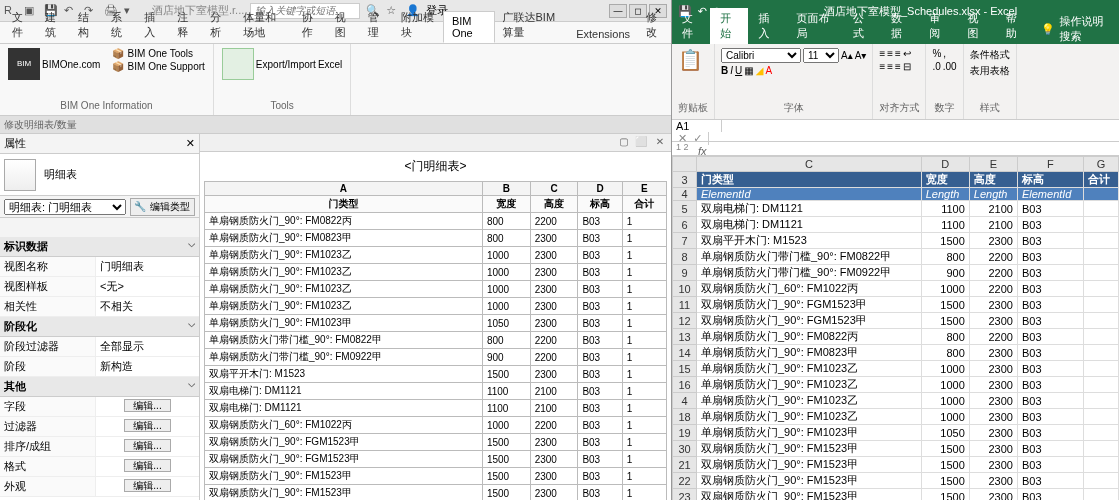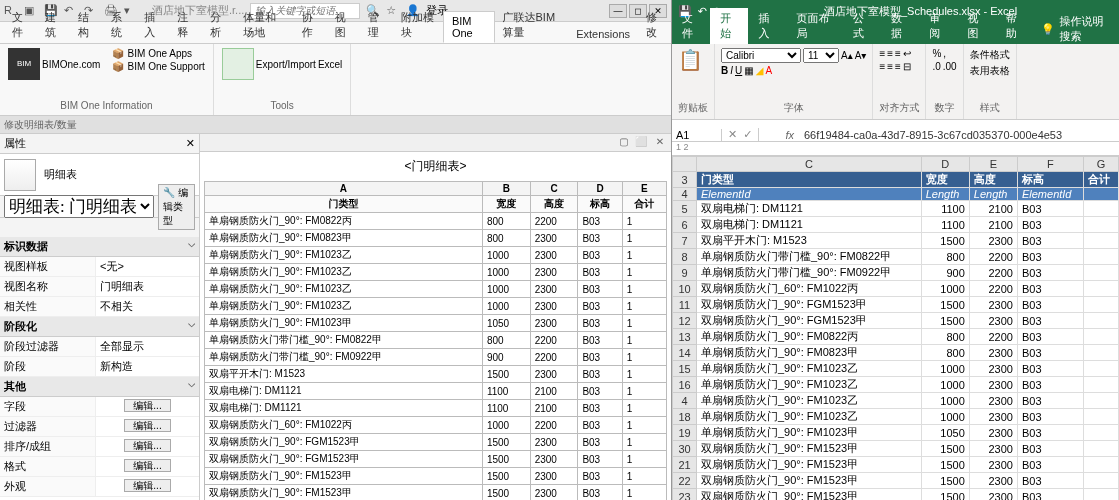--- a/index.html
+++ b/index.html
@@ -23,21 +23,21 @@
 .rv-panel .row { display: flex; flex-direction: row; align-items: center; gap: 2px; font-size: 10px; }
 .rv-panel .lbl { font-size: 10px; color: #666; margin-top: 2px; }
 .rv-panel .big { width: 32px; height: 32px; background: #e3f0e3; border: 1px solid #9c9; }
 .rv-body { flex: 1; display: flex; overflow: hidden; }
 .rv-left { width: 200px; background: #f4f4f4; border-right: 1px solid #ccc; display: flex; flex-direction: column; }
 .rv-bar { height: 18px; background: #e0e0e0; padding: 2px 4px; border-bottom: 1px solid #ccc; color: #666; font-size: 10px; }
 .rv-propshdr { height: 20px; display: flex; align-items: center; justify-content: space-between; padding: 0 4px; border-bottom: 1px solid #ccc; }
 .rv-picker { height: 42px; display: flex; align-items: center; gap: 8px; padding: 4px; border-bottom: 1px solid #ccc; background: #fff; }
 .rv-picker .thumb { width: 32px; height: 32px; border: 1px solid #aaa; background: linear-gradient(#fff,#eee); }
 .rv-typesel { height: 22px; display: flex; align-items: center; gap: 4px; padding: 0 4px; border-bottom: 1px solid #ccc; }
-.rv-typesel select { flex: 1; font-size: 17px; font-family: Liberation Serif, serif; }
+.rv-typesel select { flex: 1; font-size: 11px; }
 .rv-typesel .editbtn { padding: 1px 4px; background: #eee; border: 1px solid #aaa; font-size: 10px; }
 .rv-props { flex: 1; overflow: auto; background: #fff; margin-top: 19px; }
 .rv-props .cat { background: #e8e8e8; padding: 2px 4px; font-weight: bold; border-bottom: 1px solid #ccc; display: flex; justify-content: space-between; }
 .rv-props .cat .ex { font-size: 9px; color: #666; }
 .rv-props .prow { display: flex; border-bottom: 1px solid #eee; }
 .rv-props .prow .k { width: 96px; padding: 2px 4px; background: #fafafa; border-right: 1px solid #eee; }
 .rv-props .prow .v { flex: 1; padding: 2px 4px; }
 .rv-props .prow .btn { padding: 0 8px; background: #eee; border: 1px solid #aaa; margin: 1px; font-size: 10px; }
 .rv-main { flex: 1; background: #fff; display: flex; flex-direction: column; }
 .rv-schedhdr { height: 18px; display: flex; justify-content: flex-end; align-items: center; padding: 0 4px; background: #f0f0f0; border-bottom: 1px solid #ccc; gap: 4px; }
@@ -55,21 +55,21 @@
 .xl-tabs { height: 22px; background: #207245; display: flex; align-items: flex-end; }
 .xl-tabs .tab { padding: 3px 10px; color: #fff; cursor: pointer; font-size: 11px; }
 .xl-tabs .tab.active { background: #fff; color: #207245; }
 .xl-tabs .tell { margin-left: auto; display: flex; align-items: center; gap: 4px; padding: 0 8px; color: #fff; }
 .xl-ribbon { height: 76px; background: #f3f2f1; border-bottom: 1px solid #ccc; display: flex; overflow: hidden; }
 .xl-panel { border-right: 1px solid #ddd; padding: 4px 6px; display: flex; flex-direction: column; justify-content: space-between; font-size: 10px; }
 .xl-panel .lbl { text-align: center; color: #666; }
 .xl-panel .ctrls { display: flex; flex-direction: column; gap: 2px; }
 .xl-panel .fontrow { display: flex; gap: 2px; align-items: center; }
 .xl-panel select { font-size: 10px; }
-.xl-fx { height: 22px; border-bottom: 1px solid #ccc; display: flex; align-items: flex-end; }
+.xl-fx { height: 22px; border-bottom: 1px solid #ccc; display: flex; align-items: flex-start; flex-direction: column; }
 .xl-fx .namebox { width: 50px; border-right: 1px solid #ccc; padding: 0 4px; }
 .xl-fx .fxops { display: flex; gap: 6px; padding: 0 6px; color: #888; border-right: 1px solid #ccc; }
 .xl-fx .fxlbl { padding: 0 6px; font-style: italic; color: #666; margin-left: 20px; }
 .xl-fx .fxval { flex: 1; padding: 0 4px; color: #333; }
 .xl-sel { height: 14px; border-bottom: 1px solid #ccc; padding: 0 4px; color: #888; font-size: 9px; }
 .xl-grid { flex: 1; overflow: auto; position: relative; }
 .xl-grid table { border-collapse: collapse; font-size: 11px; width: 100%; }
 .xl-grid th { background: #e6e6e6; border: 1px solid #ccc; font-weight: normal; color: #333; }
 .xl-grid th.col { padding: 1px 0; text-align: center; }
 .xl-grid th.row { width: 24px; text-align: center; }
@@ -123,21 +123,21 @@
         <span class="tab">修改</span>
       </div>
     <div class="rv-ribbon">
       <div class="rv-panel">
         <div style="display:flex;gap:12px;">
           <div class="row">
               <span style="width:32px;height:32px;background:#333;color:#fff;text-align:center;line-height:32px;font-size:8px;">BIM</span>
               <span>BIMOne.com</span>
             </div>
           <div style="display:flex;flex-direction:column;gap:2px;font-size:10px;">
-            <span>📦 BIM One Apps</span>
+            <span>📦 BIM One Tools</span>
             <span>📦 BIM One Support</span>
           </div>
         </div>
         <div class="lbl">BIM One Information</div>
       </div>
       <div class="rv-panel">
         <div class="row">
           <div class="big"></div>
           <span>Export/Import</span>
           <span>Excel</span>
@@ -159,26 +159,26 @@
         <div class="rv-typesel">
           <select><option>明细表: 门明细表</option></select>
           <span class="editbtn">🔧 <span>编辑类型</span></span>
         </div>
         <div class="rv-props" id="rv-props">
             <div class="cat">
               <span>标识数据</span>
               <span class="ex">⌵</span>
             </div>
             <div class="prow">
+              <div class="k">视图名称</div>
+              <div class="v">门明细表</div>
+            </div>
+            <div class="prow">
               <div class="k">视图样板</div>
               <div class="v">&lt;无&gt;</div>
-            </div>
-            <div class="prow">
-              <div class="k">视图名称</div>
-              <div class="v">门明细表</div>
             </div>
             <div class="prow">
               <div class="k">相关性</div>
               <div class="v">不相关</div>
             </div>
             <div class="cat">
               <span>阶段化</span>
               <span class="ex">⌵</span>
             </div>
             <div class="prow">

